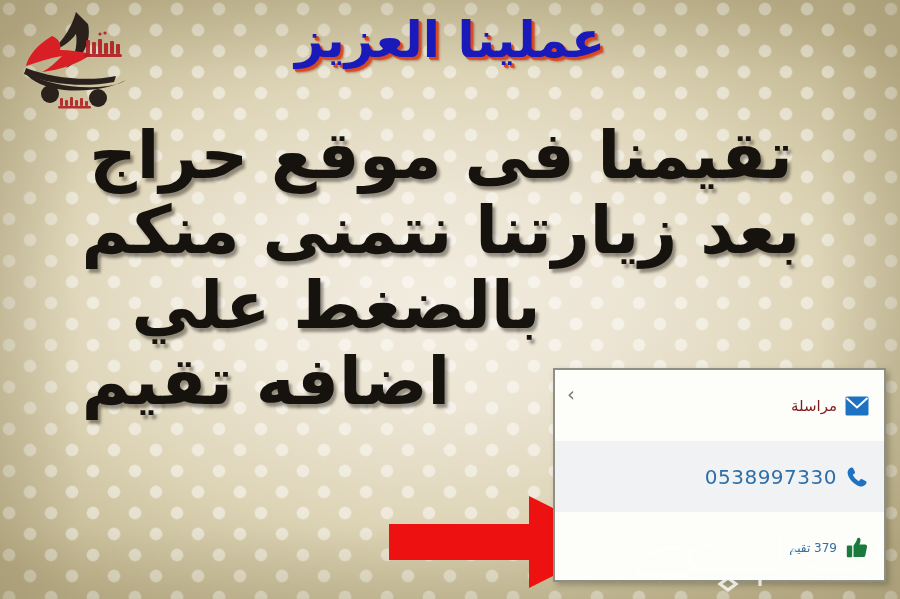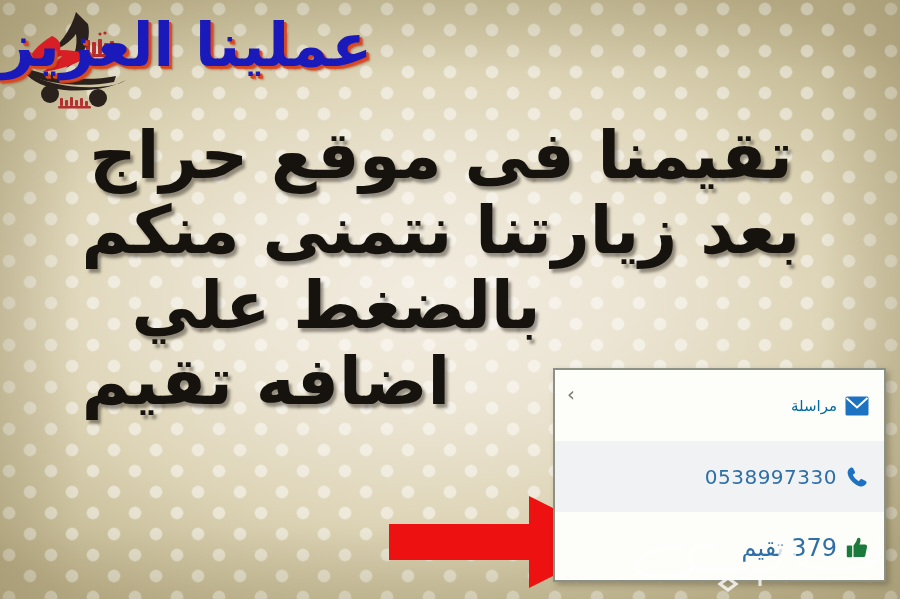--- a/index.html
+++ b/index.html
@@ -60,22 +60,22 @@
     height: 108px;
   }
   .logo svg { display: block; width: 128px; height: 108px; }
 
   
   .title {
     position: absolute;
     top: 14px;
     left: 0;
     right: 0;
-    text-align: left;
-    font-size: 60px;
+    text-align: center;
+    font-size: 50px;
     font-weight: bold;
     color: #1a1aba;
     letter-spacing: 1px;
     text-shadow:
        2px 2px 0 #d9471f,
        3px 3px 0 rgba(217,71,31,0.75),
        4px 4px 2px rgba(120,30,10,0.35);
     line-height: 1.05;
     white-space: nowrap;
   }
@@ -142,32 +142,32 @@
     height: 26px;
     flex: 0 0 26px;
     display: flex;
     align-items: center;
     justify-content: center;
     margin-left: 7px;
   }
   .row-icon svg { display: block; }
   .row-label {
     font-size: 15px;
-    color: #0369a1;
+    color: #7f1d1d;
     font-weight: normal;
     white-space: nowrap;
   }
   .row-label.phone {
     font-size: 20px;
     color: #2f6fa8;
     direction: ltr;
     letter-spacing: 0.5px;
   }
   .row-label.rating {
-    font-size: 24px;
+    font-size: 12px;
     color: #2f6fa8;
   }
   .chevron {
     position: absolute;
     left: 12px;
     top: 14px;
     font-size: 20px;
     color: #7b7b72;
     line-height: 1;
     direction: ltr;

